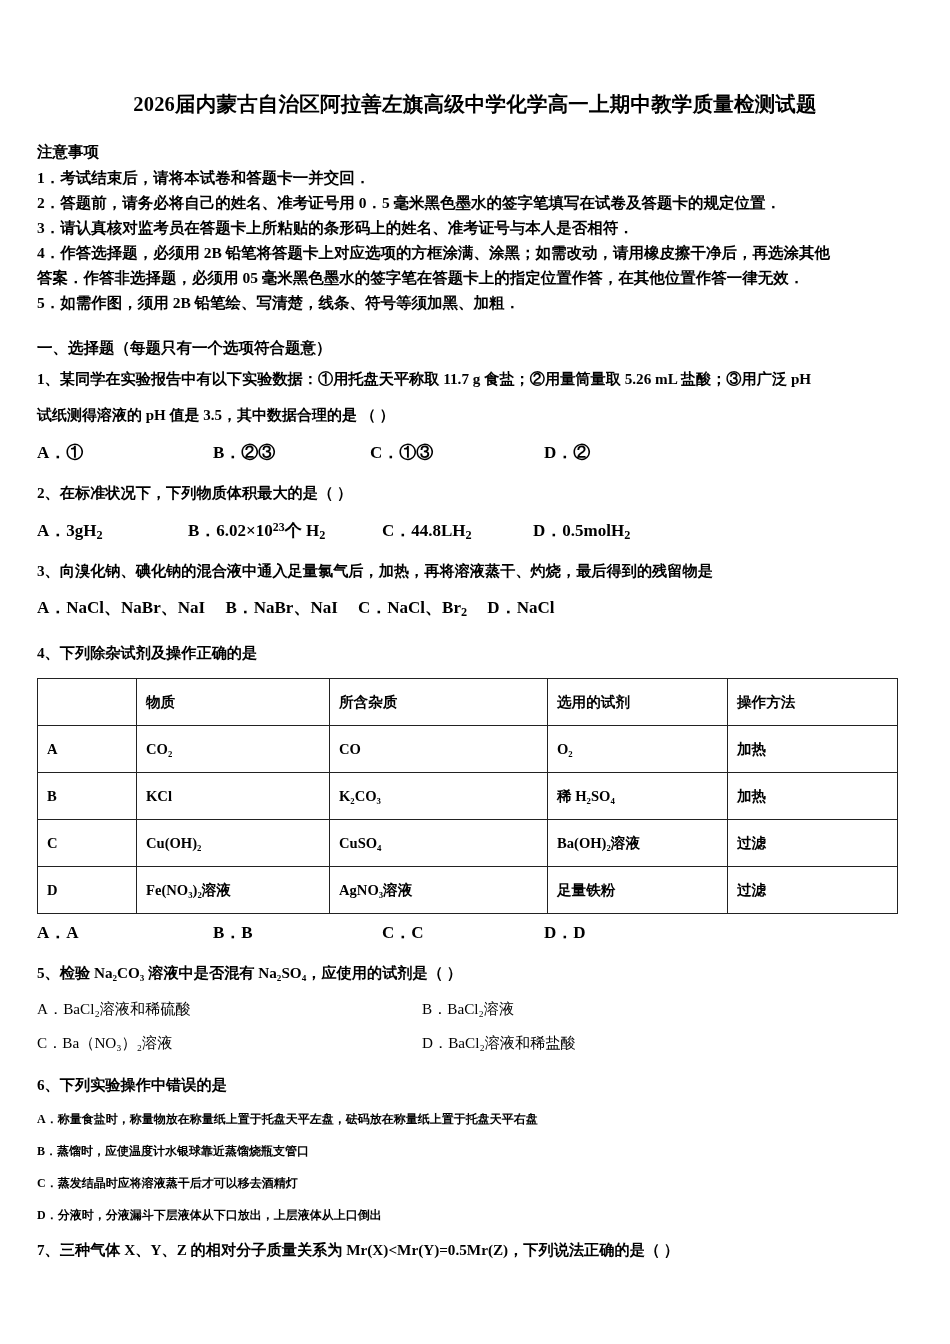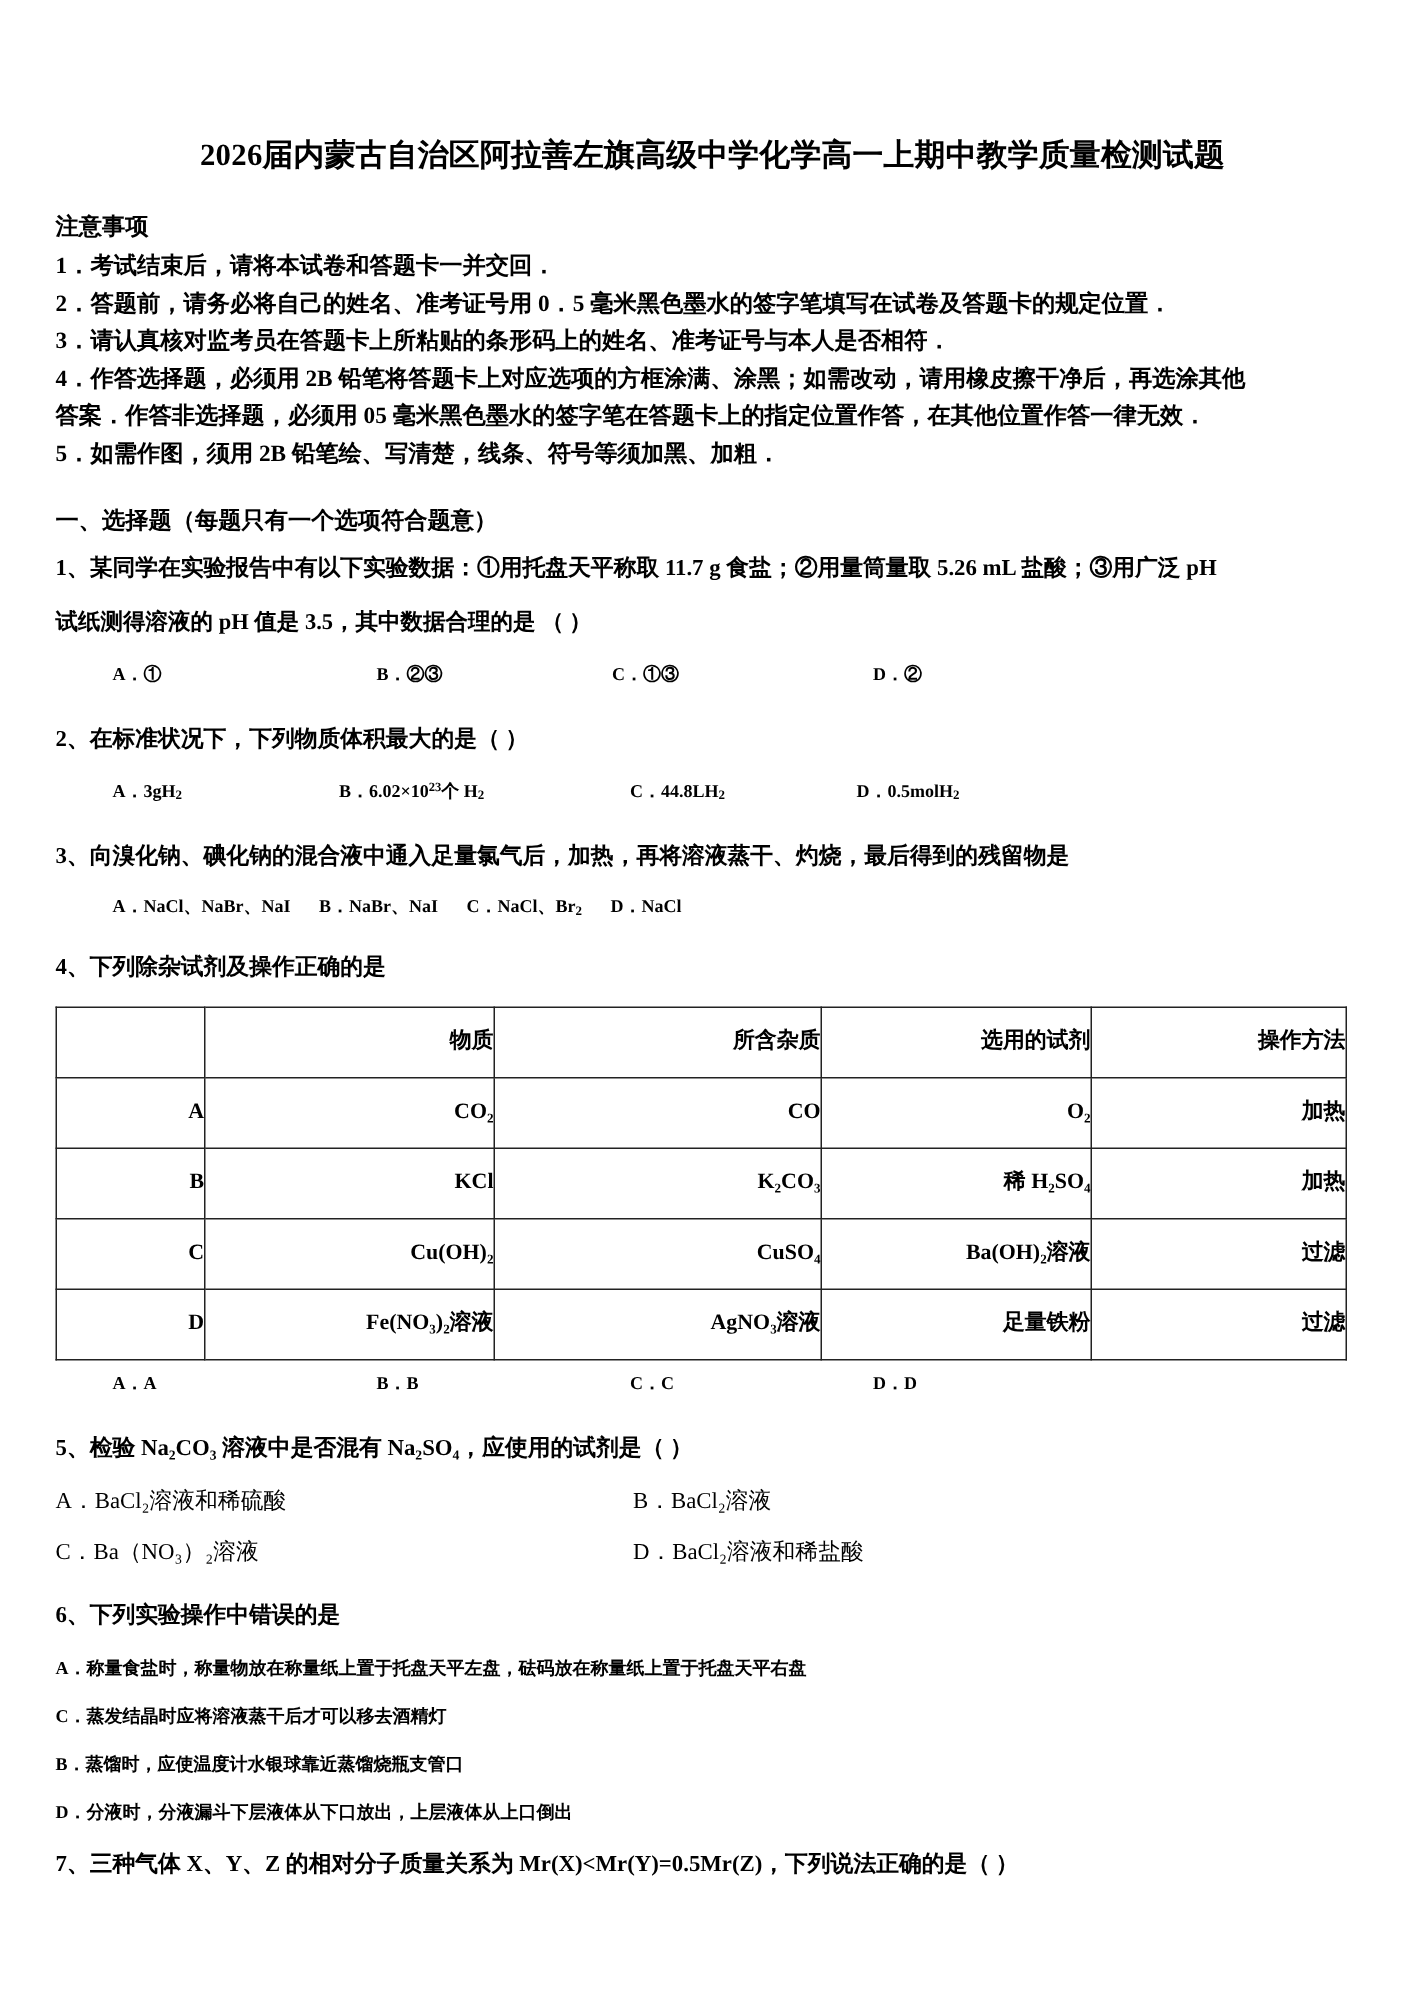--- a/index.html
+++ b/index.html
@@ -71,27 +71,26 @@
   .q-cont {
     font-size: 15px;
     font-weight: bold;
     line-height: 1.55;
     margin-top: 13px;
   }
 
   
   .opts {
     display: block;
-    font-size: 12px;
+    font-size: 17px;
     font-weight: bold;
     line-height: 1.5;
     margin-top: 13px;
     position: relative;
     height: 21px;
-    margin-left: 38px;
   }
   .opts .opt {
     position: absolute;
     top: 0;
     white-space: nowrap;
   }
   .opts.flow {
     position: static;
     height: auto;
     white-space: nowrap;
@@ -143,21 +142,20 @@
     table-layout: fixed;
   }
   table.dq-table td {
     border: 1px solid #222222;
     height: 34px;
     padding: 6px 0 6px 9px;
     font-size: 14.6px;
     font-weight: bold;
     vertical-align: middle;
     line-height: 1.3;
-    text-align: right;
   }
   col.c-idx  { width: 99px; }
   col.c-a    { width: 193px; }
   col.c-b    { width: 218px; }
   col.c-c    { width: 180px; }
   col.c-d    { width: 170px; }
 </style>
 </head>
 <body>
 
@@ -260,20 +258,20 @@
       <span class="opt" style="left:0px;"><span>A．</span><span>BaCl₂溶液和稀硫酸</span></span>
       <span class="opt" style="left:385px;"><span>B．</span><span>BaCl₂溶液</span></span>
     </div>
     <div class="opts-2col">
       <span class="opt" style="left:0px;"><span>C．</span><span>Ba（NO₃）₂溶液</span></span>
       <span class="opt" style="left:385px;"><span>D．</span><span>BaCl₂溶液和稀盐酸</span></span>
     </div>
 
     <div class="q-stem">6、下列实验操作中错误的是</div>
     <div class="opt-stack"><span>A．</span><span>称量食盐时，称量物放在称量纸上置于托盘天平左盘，砝码放在称量纸上置于托盘天平右盘</span></div>
+    <div class="opt-stack"><span>B．</span><span>蒸馏时，应使温度计水银球靠近蒸馏烧瓶支管口</span></div>
     <div class="opt-stack"><span>C．</span><span>蒸发结晶时应将溶液蒸干后才可以移去酒精灯</span></div>
-    <div class="opt-stack"><span>B．</span><span>蒸馏时，应使温度计水银球靠近蒸馏烧瓶支管口</span></div>
     <div class="opt-stack"><span>D．</span><span>分液时，分液漏斗下层液体从下口放出，上层液体从上口倒出</span></div>
 
     <div class="q-stem" style="margin-top:14px;">7、三种气体 X、Y、Z 的相对分子质量关系为 Mr(X)&lt;Mr(Y)=0.5Mr(Z)，下列说法正确的是（  ）</div>
 
   </div>
 </div>
 
 </body></html>

